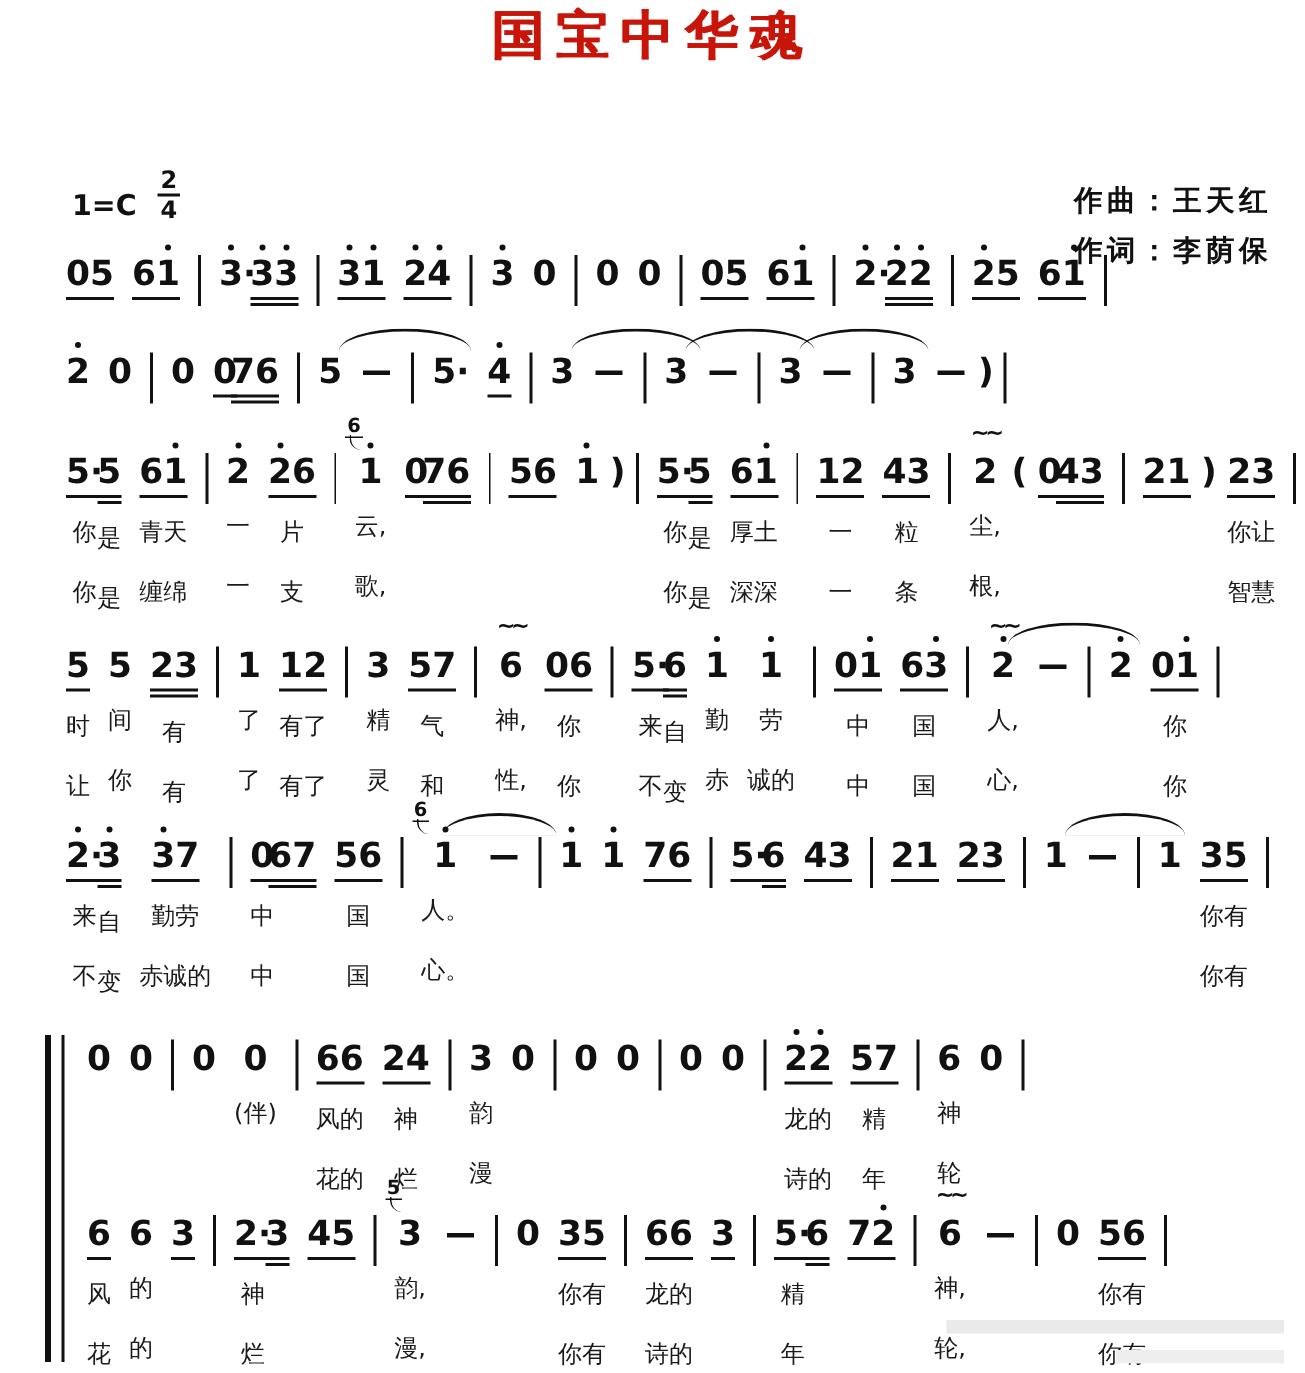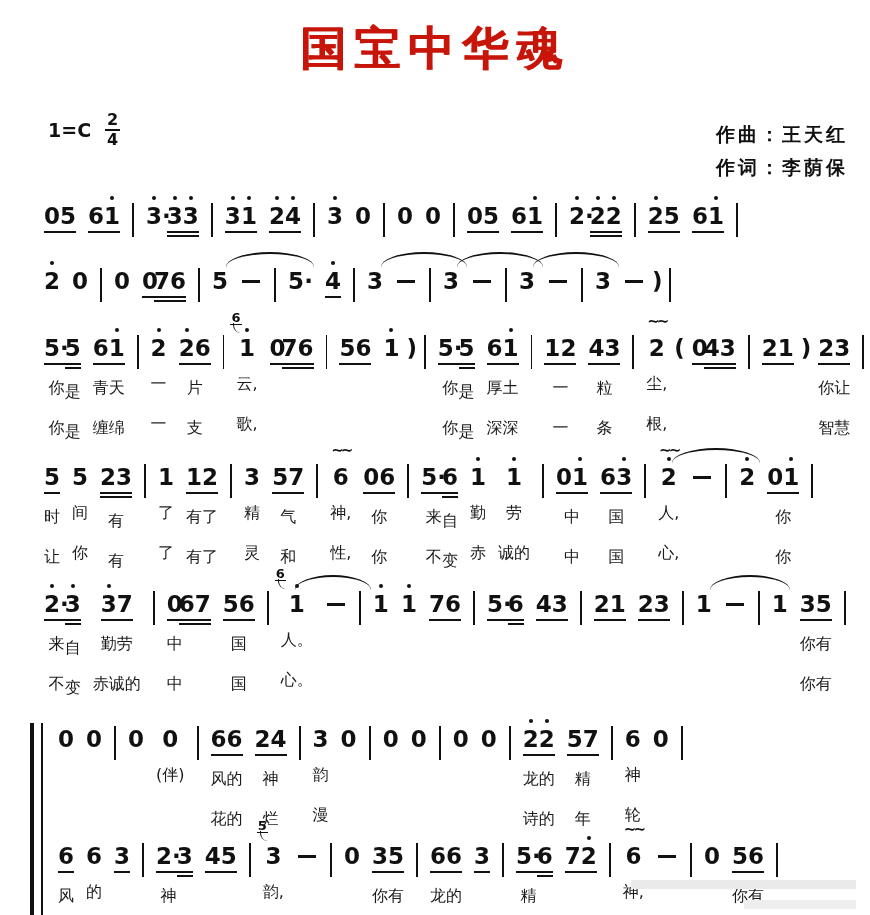--- a/index.html
+++ b/index.html
@@ -1,23 +1,23 @@
 <!DOCTYPE html>
 <html><head>
 <meta charset="utf-8">
 <style>
   html,body{margin:0;padding:0;}
   body{width:870px;height:915px;background:#fff;position:relative;overflow:hidden;
        font-family:"DejaVu Sans",sans-serif;color:#111;}
-  .title{padding-top:18px;text-align:center;font-family:"DejaVu Serif",serif;
-         font-weight:bold;font-size:46px;letter-spacing:8px;color:#c8150a;
+  .title{padding-top:0;text-align:center;font-family:"DejaVu Serif",serif;
+         font-weight:bold;font-size:35px;letter-spacing:8px;color:#c8150a;
          text-shadow:1px 0 0 #c8150a;}
   
   .hdr-left{position:absolute;left:48px;top:112px;}
-  .keysig{display:flex;align-items:center;font-size:19px;font-weight:bold;}
+  .keysig{display:flex;align-items:flex-end;font-size:19px;font-weight:bold;}
   .frac{display:inline-flex;flex-direction:column;align-items:center;margin-left:14px;
         font-size:16px;line-height:16px;font-weight:bold;}
   .fbar{width:15px;height:2px;background:#111;margin:1px 0;}
   .temporow{margin-top:12px;display:flex;align-items:center;font-size:15px;font-weight:bold;}
   .notehead{width:9px;height:7px;background:#111;border-radius:50%;display:inline-block;
             transform:rotate(-20deg);margin-right:3px;}
   .expr{margin-left:52px;font-size:15px;letter-spacing:2px;}
   .credits{position:absolute;right:22px;top:118px;text-align:right;
            font-family:"DejaVu Serif",serif;font-weight:bold;font-size:19px;
            line-height:33px;letter-spacing:3px;}

